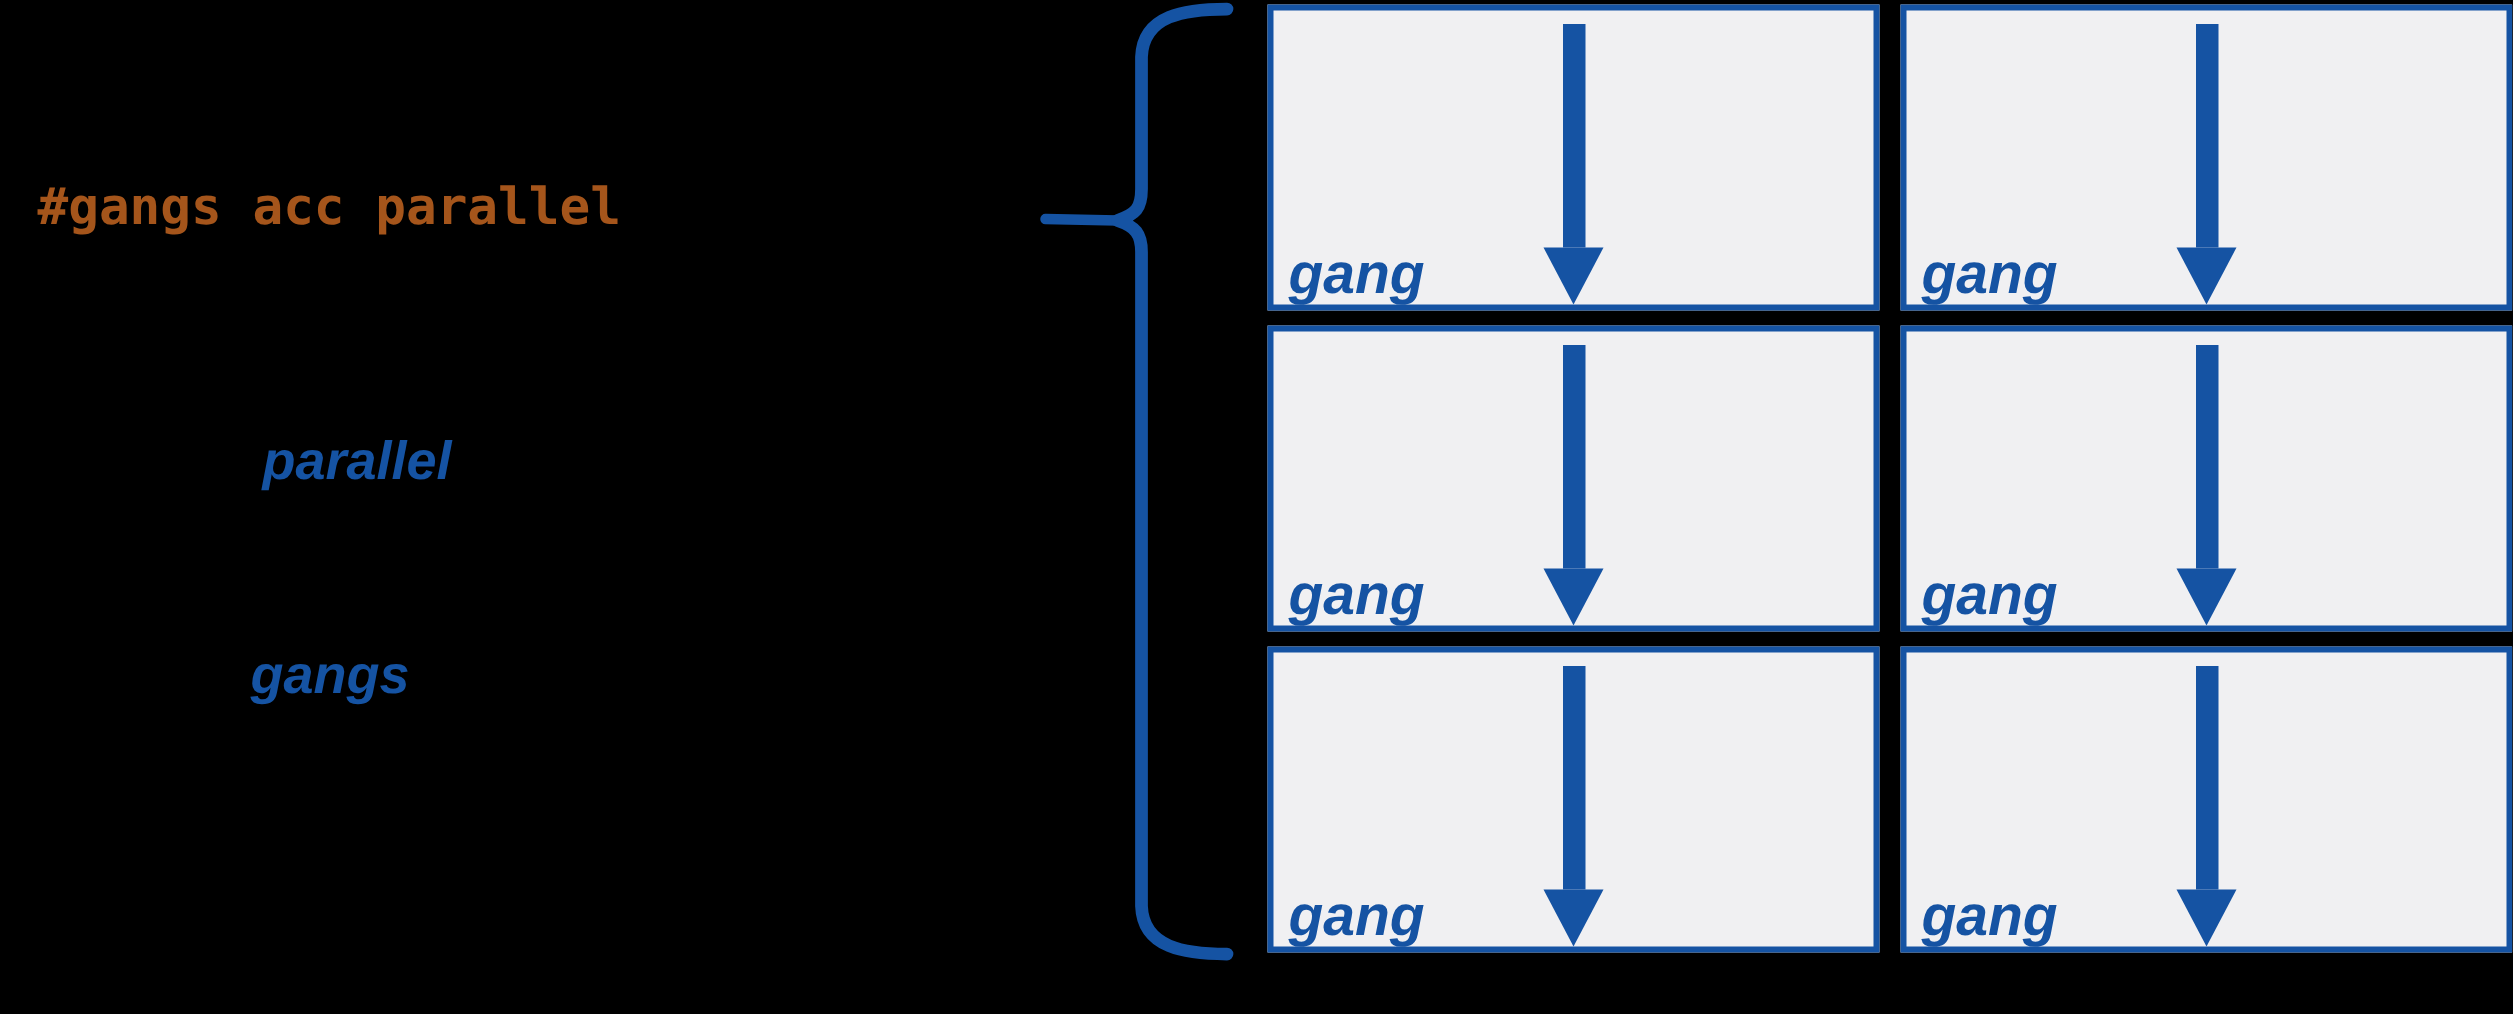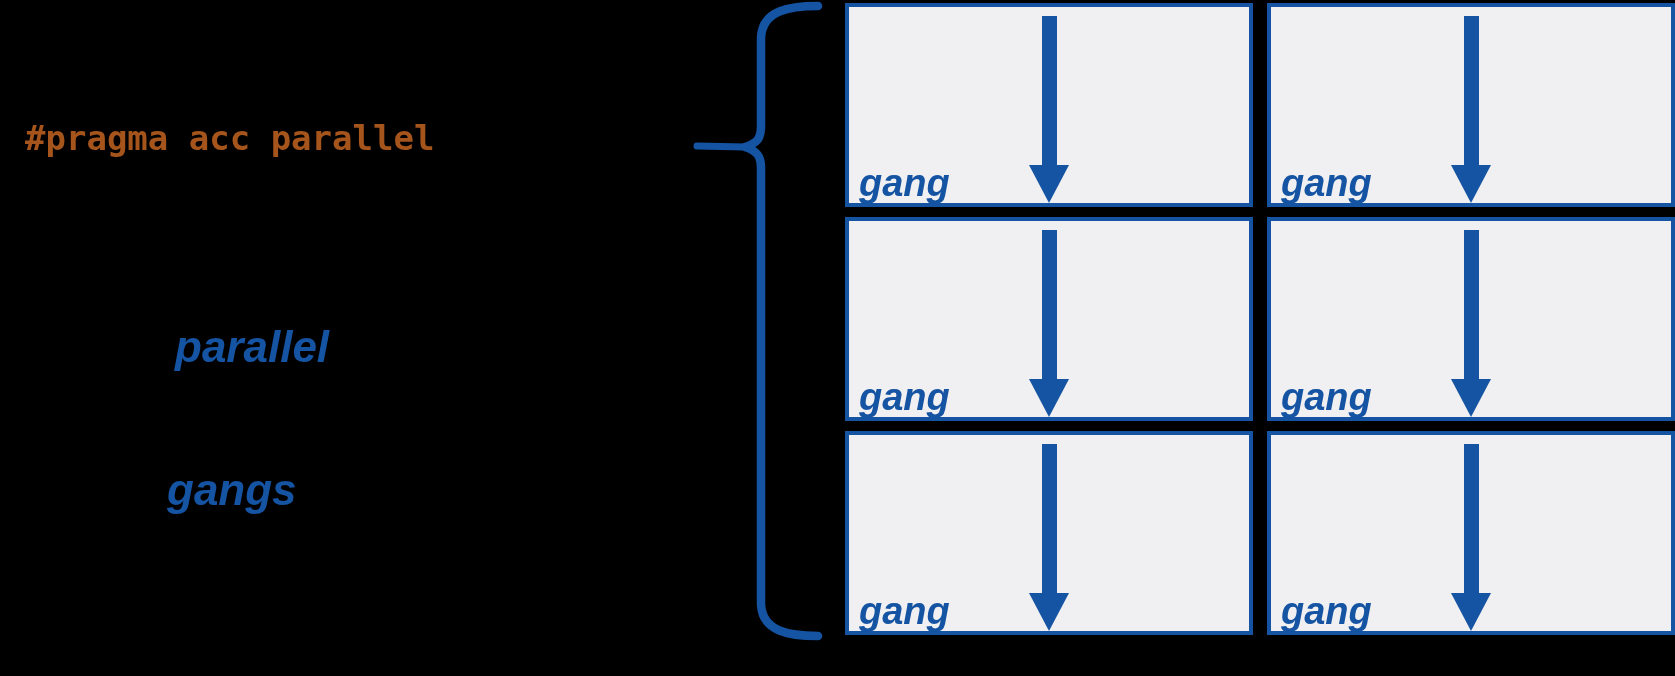--- a/index.html
+++ b/index.html
@@ -19,24 +19,23 @@
     position:absolute;left:25px;top:121px;
     font-family:"DejaVu Sans Mono",monospace;
     font-weight:bold;font-size:34px;line-height:1;
     color:var(--orange);
     white-space:pre;
   }
   .kw{
     position:absolute;
     font-family:"Liberation Sans",sans-serif;
     font-weight:bold;font-style:italic;
-    font-size:44px;line-height:1;
+    font-size:36px;line-height:1;
     color:var(--blue);
     white-space:pre;
-    margin-top:36px;
   }
   .kw.parallel{left:175px;top:289px;}
   .kw.gangs{left:167px;top:432px;}
   .brace{
     position:absolute;left:0;top:0;width:1675px;height:676px;
     pointer-events:none;
   }
   .grid{
     position:absolute;left:845px;top:3px;
     width:830px;height:632px;
@@ -69,21 +68,21 @@
     border-left:20px solid transparent;
     border-right:20px solid transparent;
     border-top:38px solid var(--blue);
   }
 </style>
 </head>
 <body>
 
 <div id="canvas">
 
-  <div class="pragma">#pragma acc parallel</div>
+  <div class="pragma">#gangs acc parallel</div>
 
   <div class="kw parallel">parallel</div>
   <div class="kw gangs">gangs</div>
 
   <svg class="brace" viewBox="0 0 1675 676" fill="none">
     <path d="M697,146 L745,147" stroke-width="7" stroke-linecap="round" stroke="#1553a3"></path>
     <path d="M818,6 C790,6 762,10 761,38
              L761,126
              C761,139 757,143 745,147
              C757,151 761,156 761,168

